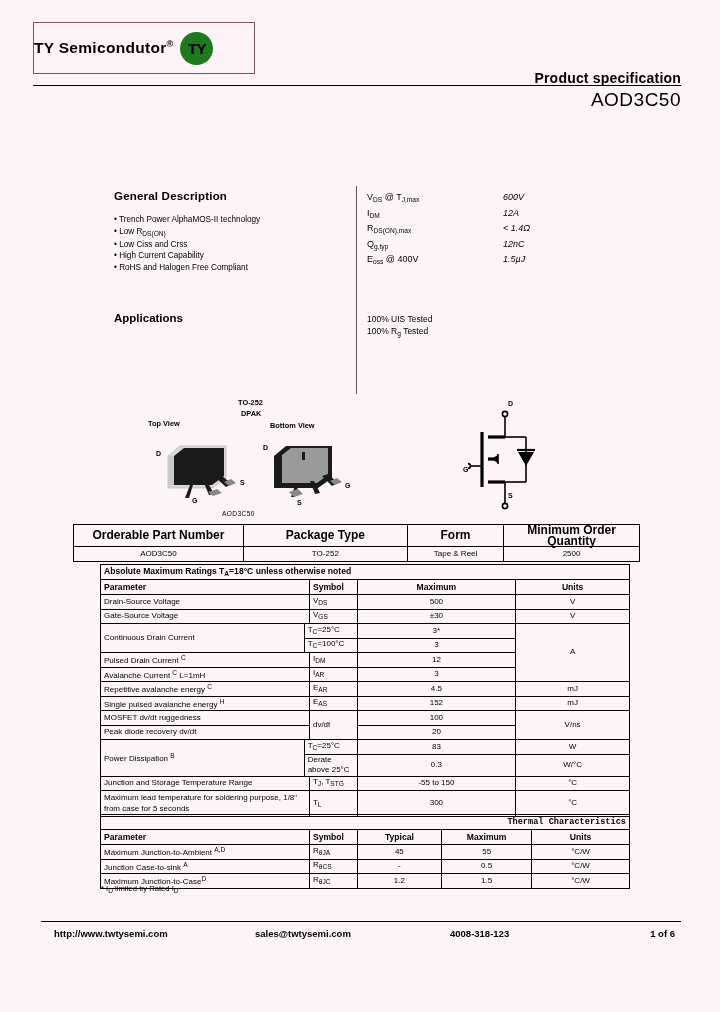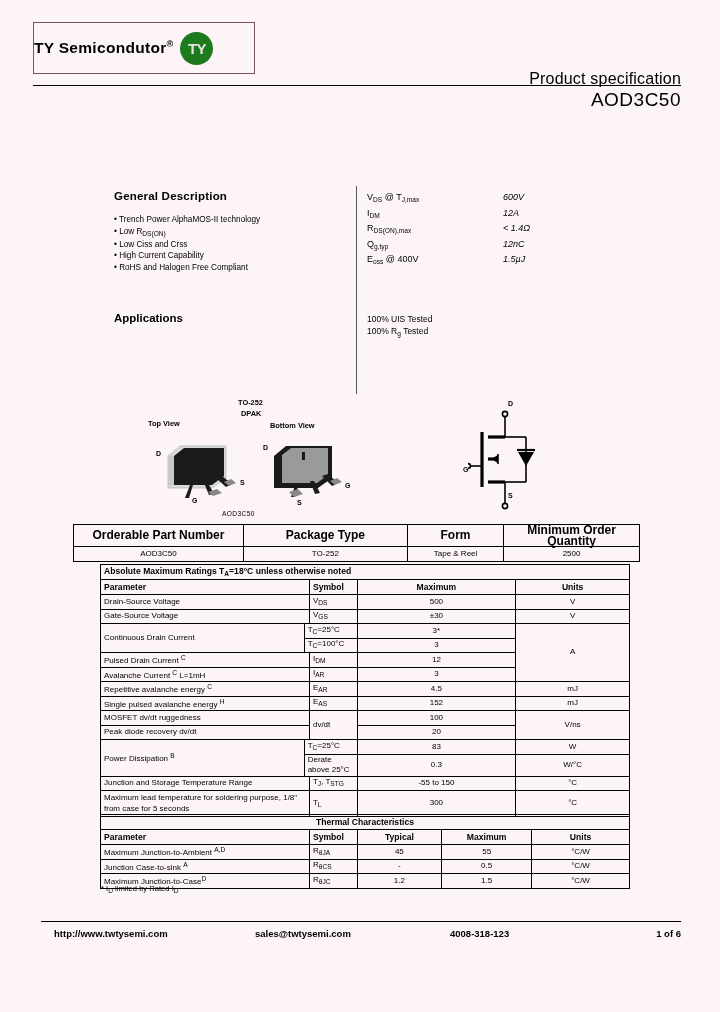--- a/index.html
+++ b/index.html
@@ -42,34 +42,34 @@
   .logo-reg {
     font-size: 9px;
     vertical-align: super;
     font-weight: bold;
   }
   .logo-badge {
     width: 33px; height: 33px;
     border-radius: 50%;
     background: #1d7a1d;
     margin-left: 7px;
-    color: #e5e5e5;
+    color: #000000;
     font-size: 15px;
     font-weight: bold;
     display: flex;
     align-items: center;
     justify-content: center;
     letter-spacing: -0.5px;
   }
 
   .prod-spec {
     position: absolute;
     right: 39px; top: 70px;
-    font-size: 16px;
-    font-weight: normal;
+    font-size: 14px;
+    font-weight: bold;
     letter-spacing: 0.2px;
   }
   .header-rule {
     position: absolute;
     left: 33px; right: 39px;
     top: 85px;
     height: 0;
     border-top: 1.6px solid #000;
   }
   .part-no {
@@ -177,41 +177,41 @@
   }
   .amr-tbl .colhdr td { font-weight: bold; font-size: 8.6px; height: 14px; }
   .amr-tbl .pl { text-align: left; }
 
   .th-tbl {
     position: absolute;
     left: 100px; top: 814px;
     width: 530px;
   }
   .th-tbl td { height: 13.5px; }
-  .th-tbl .band td { text-align: center; font-weight: bold; font-size: 8.6px; height: 14px; }
+  .th-tbl .band td { text-align: right; font-weight: bold; font-size: 8.6px; height: 14px; font-family: Liberation Mono, monospace; }
   .th-tbl .colhdr td { font-weight: bold; font-size: 8.6px; height: 14px; }
   .th-tbl .pl { text-align: left; }
 
   .footnote {
     position: absolute;
     left: 101px; top: 884px;
     font-size: 7.6px;
   }
 
   
   .footer-rule {
     position: absolute;
     left: 41px; right: 39px;
     top: 921px;
     height: 0;
     border-top: 1.4px solid #000;
   }
   .footer {
     position: absolute;
-    left: 41px; right: 39px;
+    left: 41px; right: 45px;
     top: 928px;
     height: 16px;
     font-size: 9.5px;
     font-weight: bold;
   }
   .footer span { position: absolute; top: 0; }
   .f-url { left: 13px; }
   .f-mail { left: 214px; }
   .f-tel { left: 409px; }
   .f-page { right: 0; }

